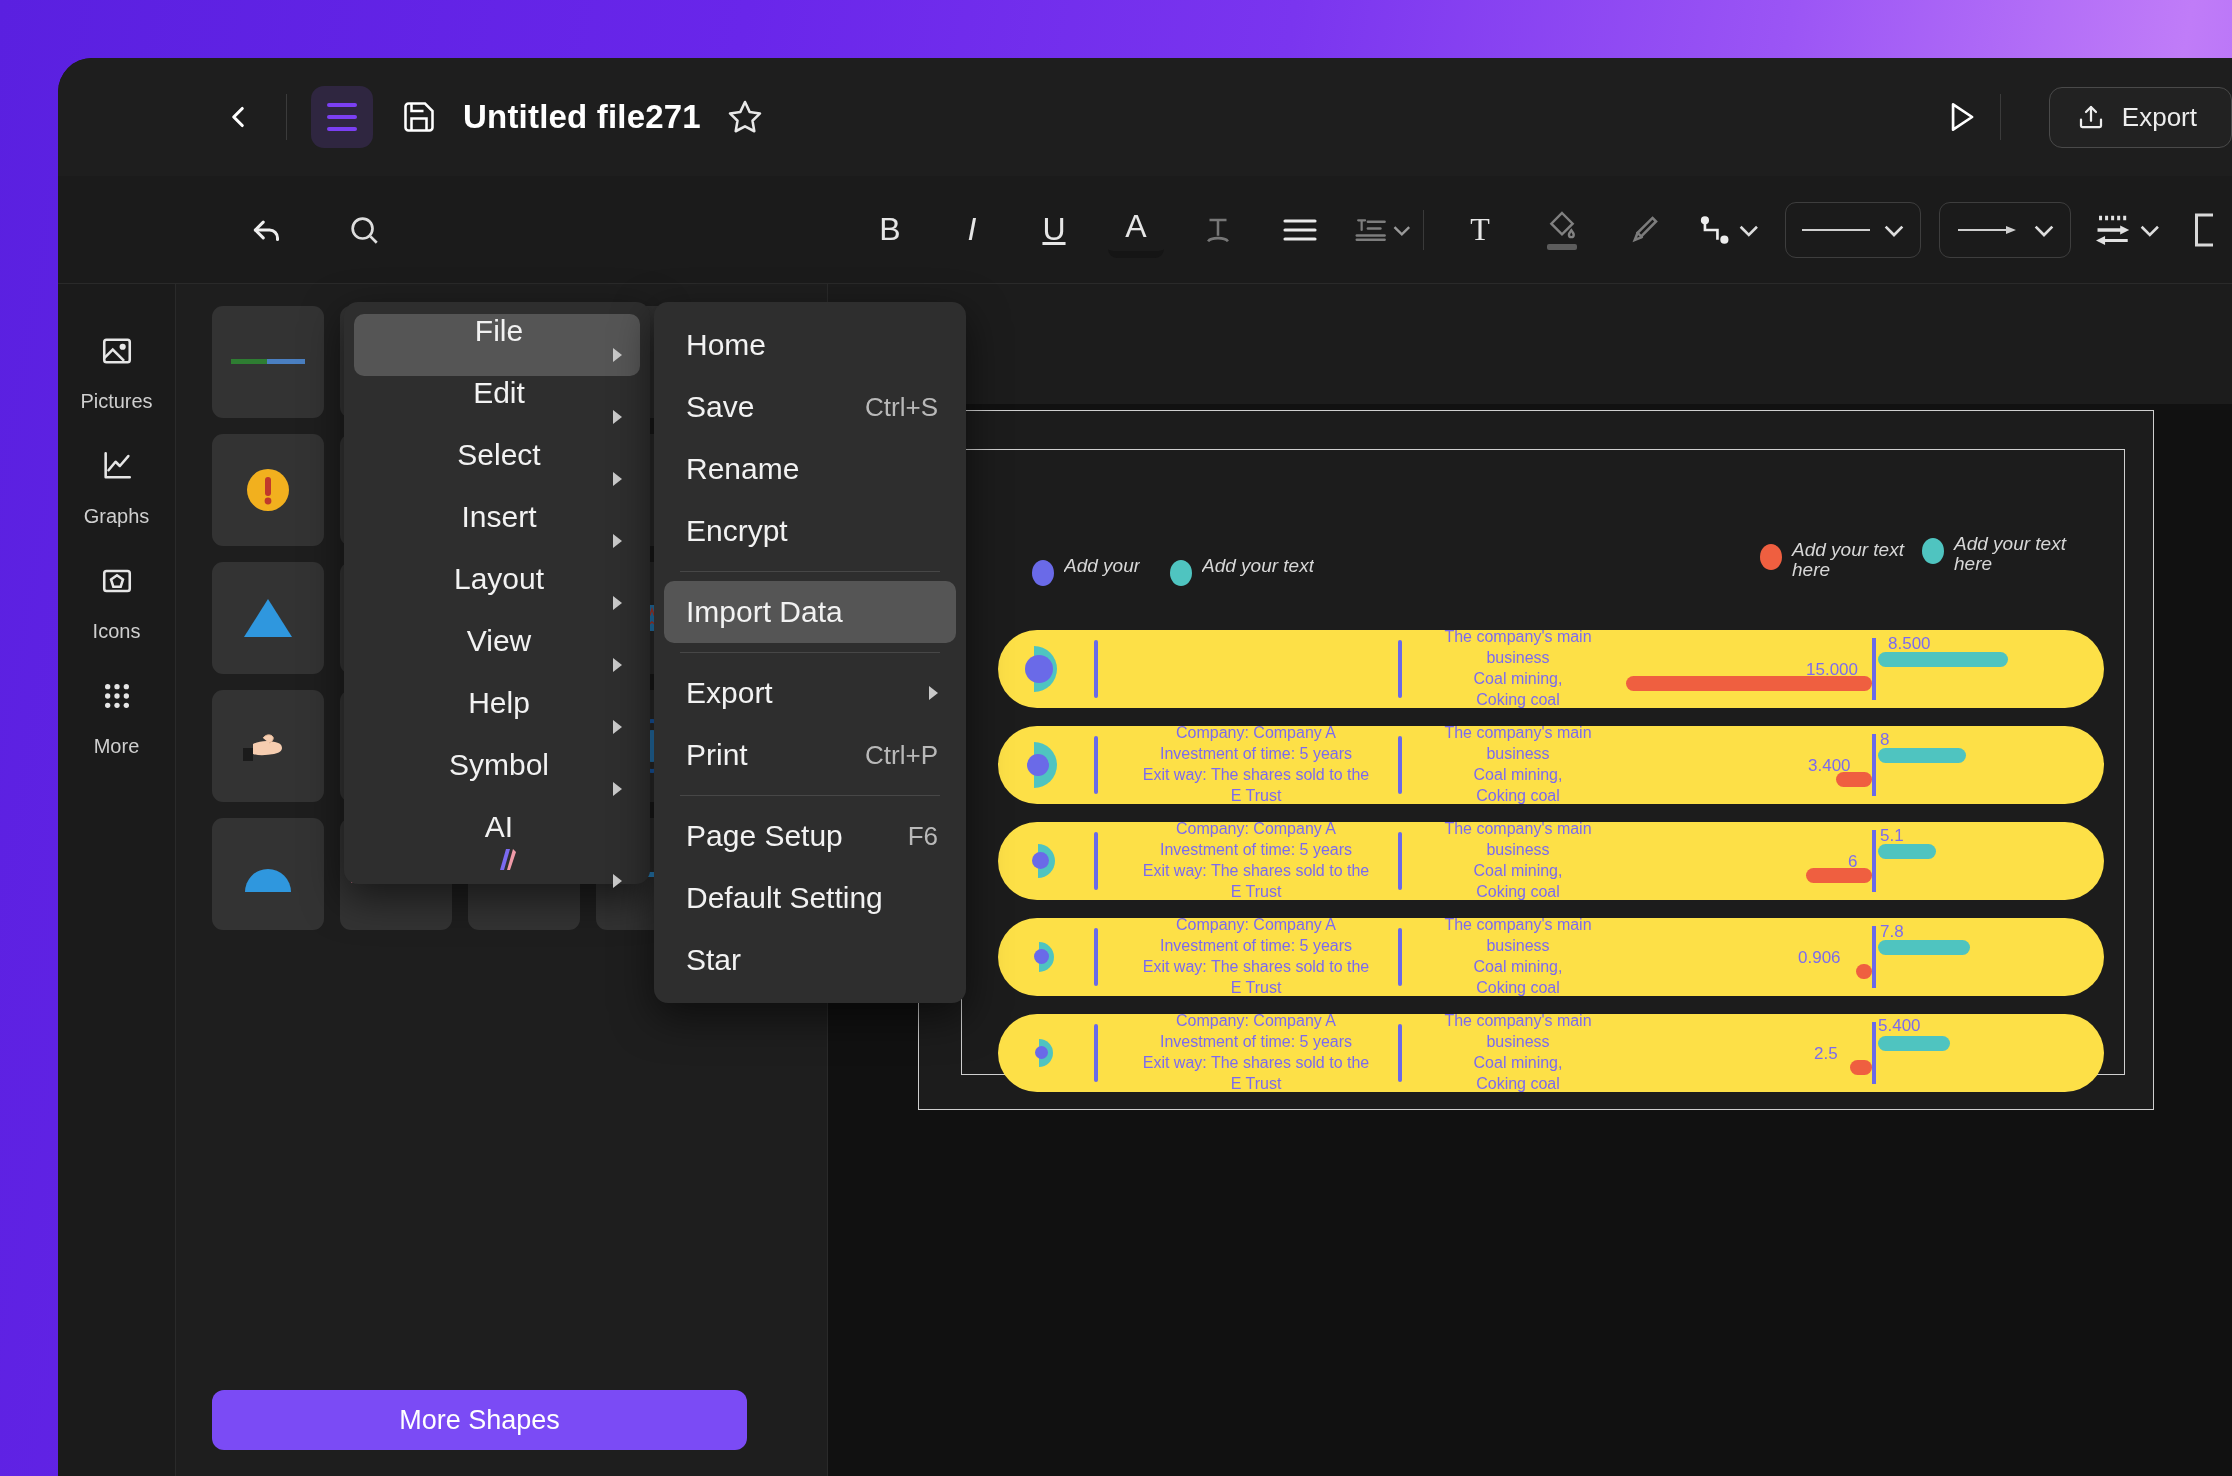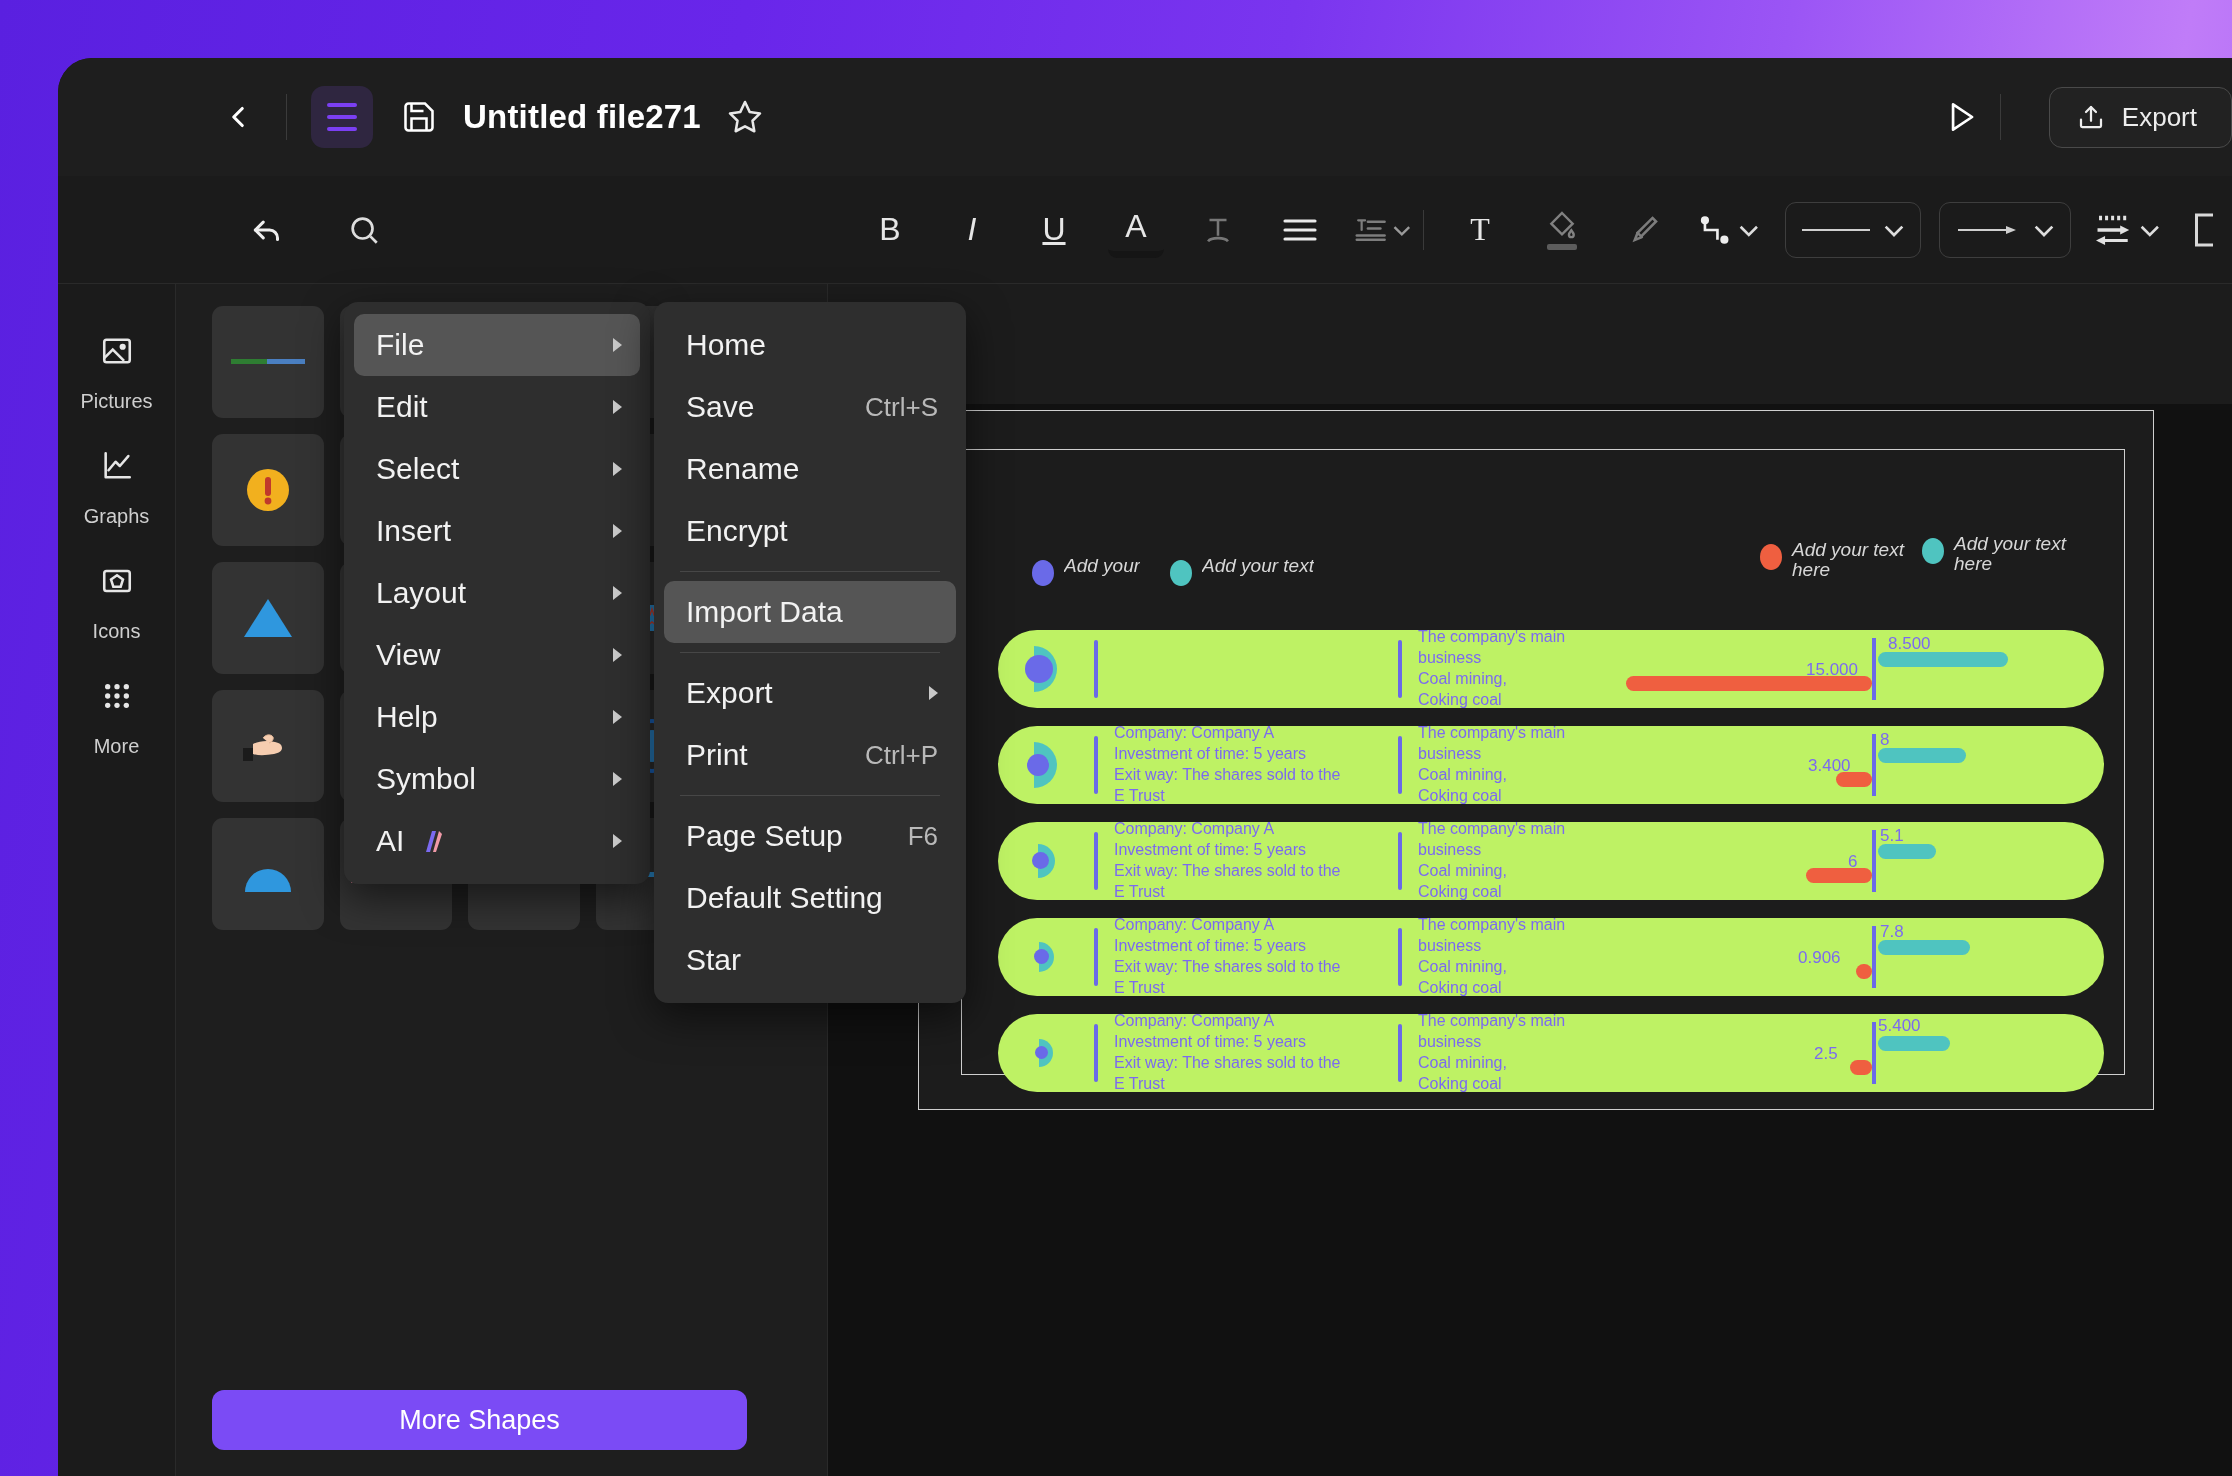--- a/index.html
+++ b/index.html
@@ -140,22 +140,22 @@
   .legend-row { position:absolute; left: 52px; top: 106px; right: 28px; height: 56px; }
   .legend-item { position:absolute; display:flex; align-items:flex-start; gap:10px; }
   .legend-dot { width: 22px; height: 26px; border-radius: 50%; flex:0 0 auto; margin-top:4px;}
   .legend-text {
     color:#d7d7d7; font-style: italic; font-size: 19px; line-height: 1.05;
     white-space: pre-line; font-family:"Liberation Sans", sans-serif;
   }
   .legend-text.clip { overflow:hidden; max-height: 22px; }
   .bar-row {
     position:absolute; left: 36px; right: 20px; height: 78px;
-    background:#bef264; border-radius: 40px;
-    display:flex; align-items:center;
+    background:#fde047; border-radius: 40px;
+    display:flex; align-items:center;text-align:center;
   }
   .row-left-ic {
     width: 96px; display:flex; align-items:center; justify-content:center; flex:0 0 auto;
   }
   .pie { position:relative; width:46px; height:46px; }
   .pie .half {
     position:absolute; left: 11px; top:0; width: 23px; height: 46px;
     background: #4fc4c0; border-radius: 0 23px 23px 0;
   }
   .pie .circ {
@@ -185,20 +185,21 @@
   
   #main-menu {
     position:absolute; left: 286px; top: 244px; width: 306px;
     background:#2e2e2e; border-radius: 14px; padding: 12px 10px;
     box-shadow: 0 14px 40px rgba(0,0,0,.55); z-index: 40;
   }
   .mi {
     display:flex; align-items:center; height: 62px; border-radius:10px;
     padding: 0 18px 0 22px; color:#f2f2f2; font-size: 30px; cursor:pointer;
     position:relative;
+    flex-direction:column;
   }
   .mi.sel { background:#555555; }
   .mi .caret {
     margin-left:auto; width:0;height:0;
     border-left: 9px solid #c9c9c9; border-top:7px solid transparent; border-bottom:7px solid transparent;
   }
   .ai-badge { margin-left: 12px; display:flex; align-items:center;}
   #file-submenu {
     position:absolute; left: 596px; top: 244px; width: 312px;
     background:#2e2e2e; border-radius: 14px; padding: 12px 10px;

